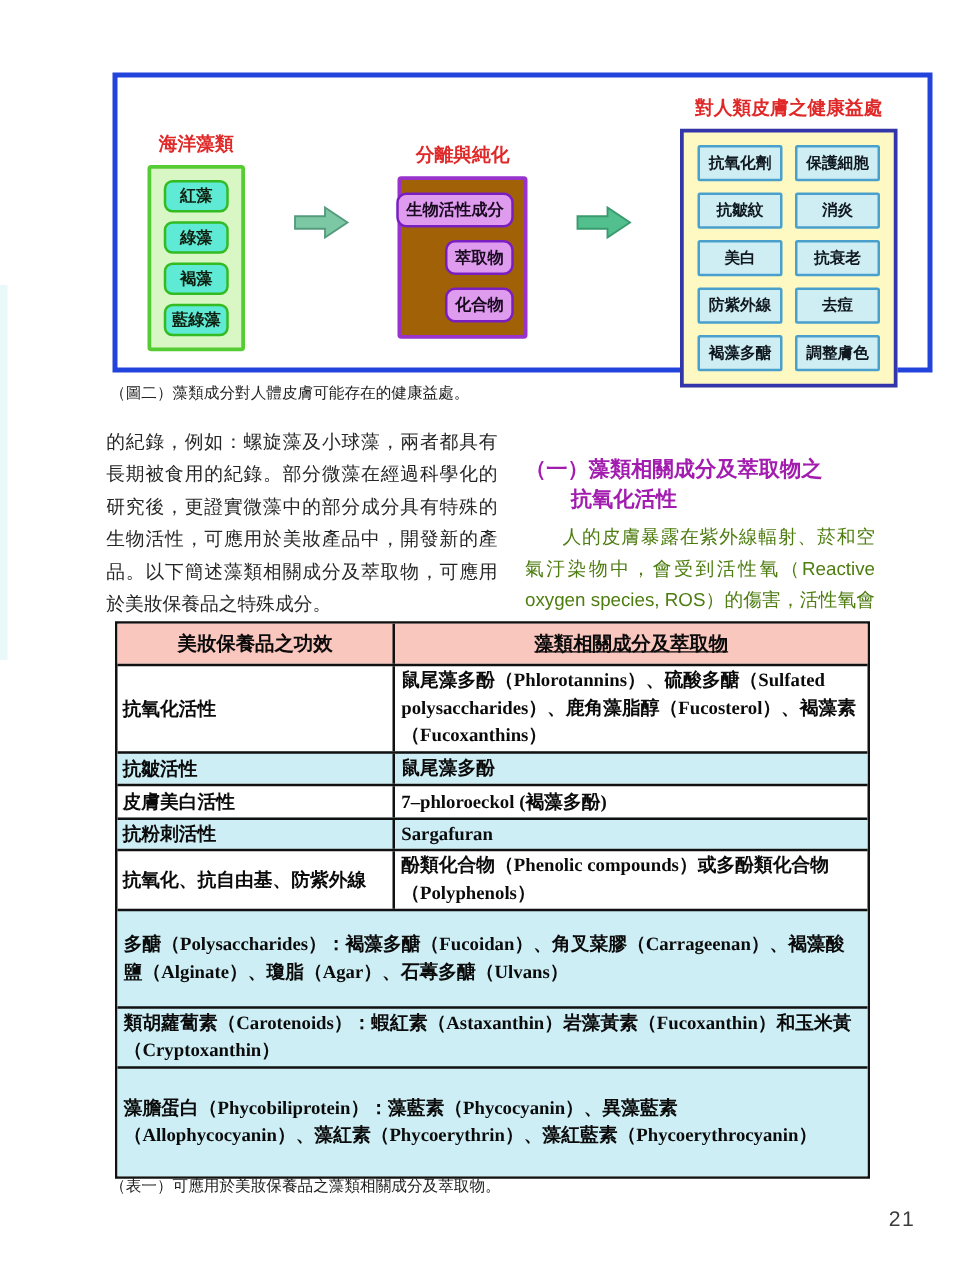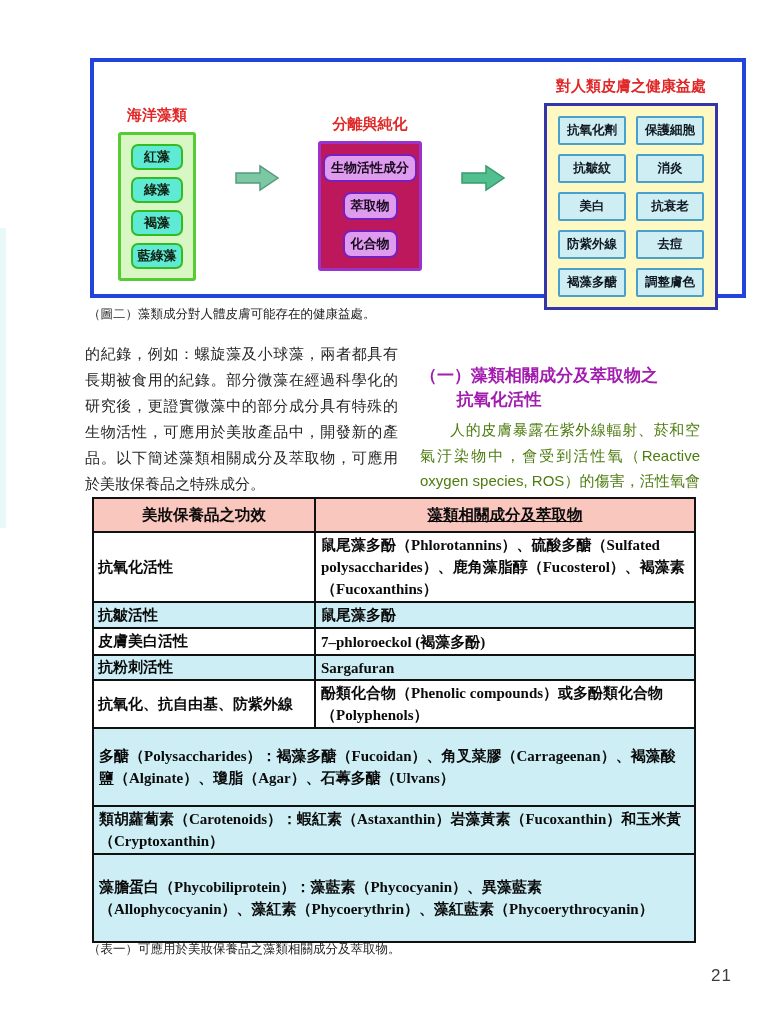--- a/index.html
+++ b/index.html
@@ -24,22 +24,22 @@
   .algae-box{
     border:3px solid #55cc33;background:#d9f6c5;border-radius:3px;
     padding:9px 10px;display:flex;flex-direction:column;gap:7px;width:78px;
   }
   .algae-item{
     background:#5eead4;border:2px solid #33bb22;border-radius:7px;
     font-weight:bold;font-size:13px;color:#102010;text-align:center;
     padding:2px 2px;white-space:nowrap;
   }
   .sep-box{
-    border:3px solid #9933cc;background:#be185d;border-radius:3px;
-    padding:10px 8px;display:flex;flex-direction:column;gap:10px;width:104px;align-items:center;
+    border:3px solid #9933cc;background:#a16207;border-radius:3px;
+    padding:10px 8px;display:flex;flex-direction:column;gap:10px;width:104px;align-items:flex-end;
   }
   .sep-item{
     background:#df9cef;border:2px solid #7a1fbf;border-radius:8px;
     font-weight:bold;font-size:13px;color:#1a0a20;text-align:center;
     padding:3px 6px;white-space:nowrap;
   }
   .benefit-box{
     border:3px solid #3236aa;background:#fef9c3;
     padding:10px 11px;display:grid;grid-template-columns:1fr 1fr;gap:9px 10px;width:174px;
   }

